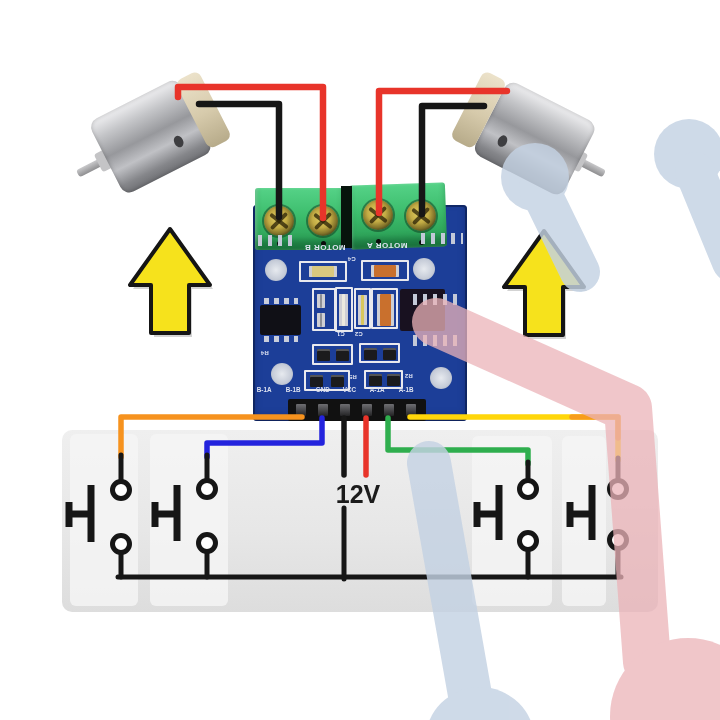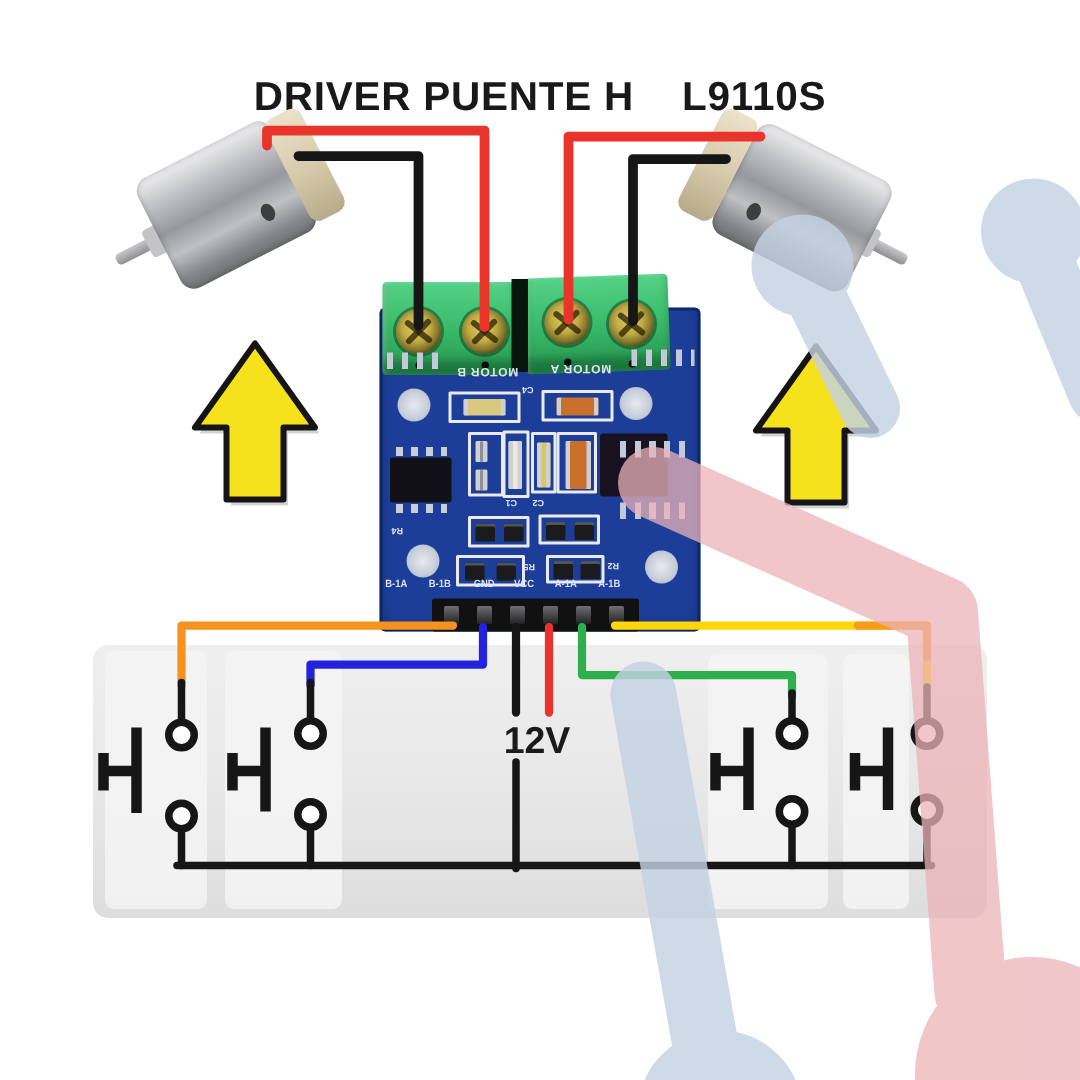--- a/index.html
+++ b/index.html
@@ -88,23 +88,20 @@
 <body>
 
 <div id="stage">
 
   <div class="panel"></div>
   <div class="stripe s1"></div>
   <div class="stripe s2"></div>
   <div class="stripe s3"></div>
   <div class="stripe s4"></div>
 
-  <div class="title">
-    <span>DRIVER PUENTE H</span><span class="pn">L9110S</span>
-  </div>
 
   <svg class="lay" width="720" height="720" viewBox="0 0 720 720">
     <g fill="rgba(110,110,110,.30)">
       <polygon points="173,233 133,289 154,289 154,337 192,337 192,289 213,289"></polygon>
       <polygon points="547,235 507,291 528,291 528,339 566,339 566,291 587,291"></polygon>
     </g>
     <g fill="var(--arrow_yellow,#f6e21c)" stroke="#151515" stroke-width="4" stroke-linejoin="round">
       <polygon points="170,229 130,285 151,285 151,333 189,333 189,285 210,285"></polygon>
       <polygon points="544,231 504,287 525,287 525,335 563,335 563,287 584,287"></polygon>
     </g>

